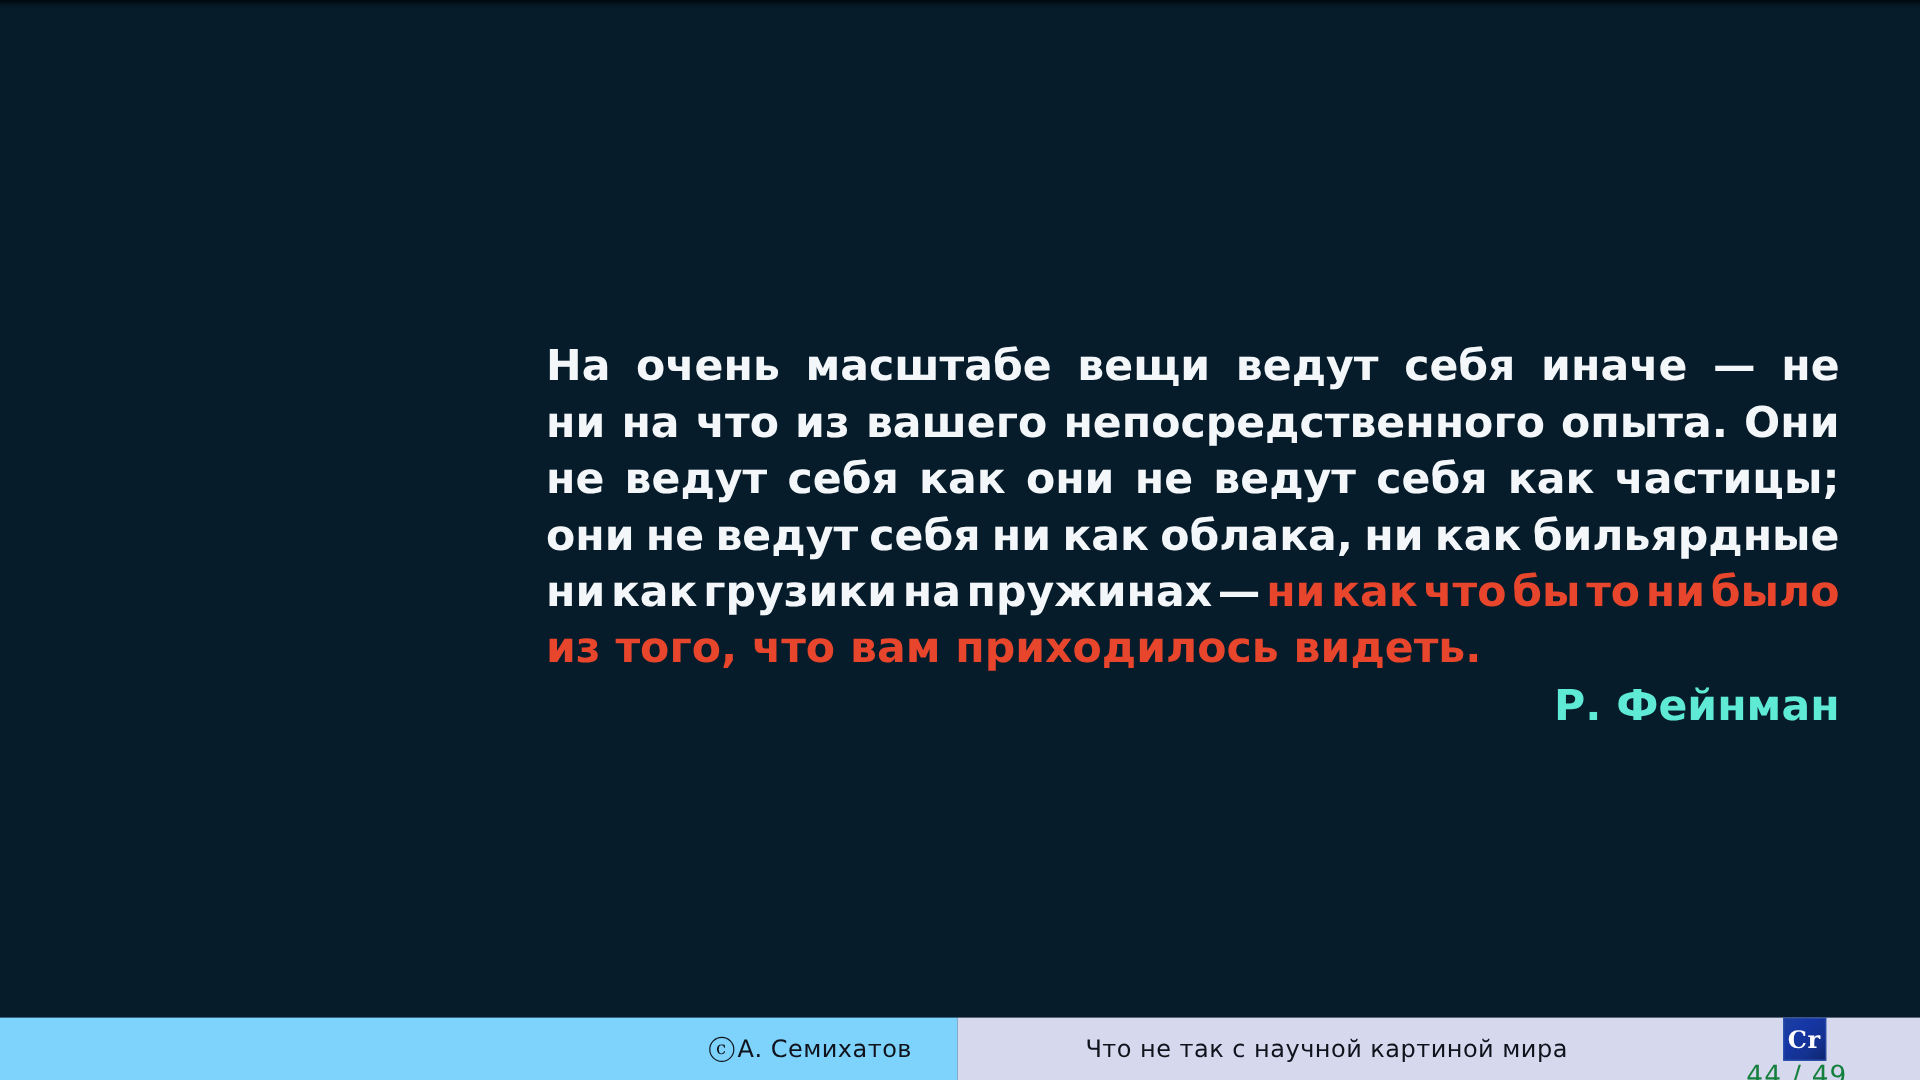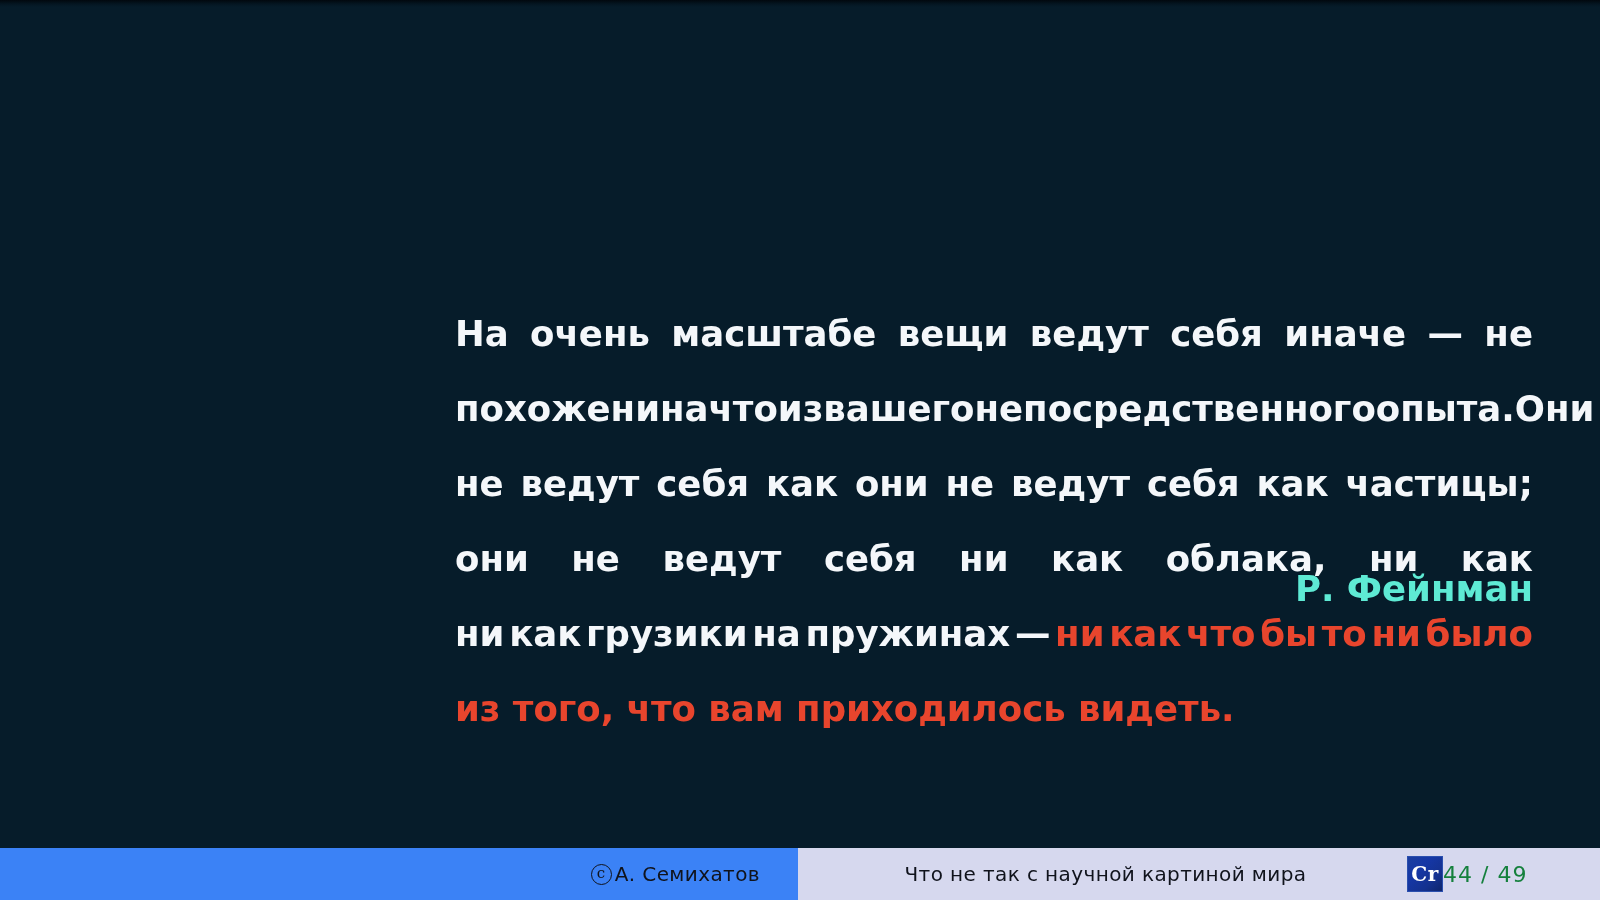--- a/index.html
+++ b/index.html
@@ -35,21 +35,20 @@
   }
   .qline {
     display: block;
     font-size: 35.5px;
     line-height: 47px;
     font-weight: 700;
     color: #f4f7fa;
     text-align: justify;
     white-space: nowrap;
     letter-spacing: 0;
-    margin-top: 28px;
   }
   
   .qline.justify {
     display: flex;
     justify-content: space-between;
     white-space: normal;
   }
   .qline.justify > span.w { white-space: pre; }
   .qline.tight {
     display: block;
@@ -82,39 +81,40 @@
   }
   .seg {
     display: flex;
     align-items: center;
     height: 100%;
     color: #10131c;
     font-size: 20px;
     letter-spacing: 0.4px;
   }
   #seg-author {
-    background: #3b82f6;
+    background: #7dd3fc;
     width: 798px;
     justify-content: flex-end;
     padding-right: 38px;
     box-sizing: border-box;
   }
   #seg-title {
     background: #d6d8ee;
     flex: 1 1 auto;
     justify-content: center;
     padding-left: 18px;
     box-sizing: border-box;
   }
   #seg-right {
     background: #d6d8ee;
     width: 205px;
     justify-content: flex-start;
     padding-left: 0;
     box-sizing: border-box;
+    flex-direction: column;
   }
   .copy-mark {
     display: inline-block;
     width: 19px;
     height: 19px;
     border: 1.6px solid #10131c;
     border-radius: 50%;
     position: relative;
     margin-right: 3px;
     vertical-align: -3px;
@@ -168,21 +168,20 @@
       <span class="w">масштабе</span>
       <span class="w">вещи</span>
       <span class="w">ведут</span>
       <span class="w">себя</span>
       <span class="w">иначе</span>
       <span class="w">—</span>
       <span class="w">не</span>
     </div>
 
     <div class="qline justify">
-      <span class="w">похоже</span>
       <span class="w">ни</span>
       <span class="w">на</span>
       <span class="w">что</span>
       <span class="w">из</span>
       <span class="w">вашего</span>
       <span class="w">непосредственного</span>
       <span class="w">опыта.</span>
       <span class="w">Они</span>
     </div>
 
@@ -202,20 +201,21 @@
     <div class="qline justify">
       <span class="w">они</span>
       <span class="w">не</span>
       <span class="w">ведут</span>
       <span class="w">себя</span>
       <span class="w">ни</span>
       <span class="w">как</span>
       <span class="w">облака,</span>
       <span class="w">ни</span>
       <span class="w">как</span>
+      <span class="w">бильярдные</span>
     </div>
 
     <div class="qline justify">
       <span class="w">ни</span>
       <span class="w">как</span>
       <span class="w">грузики</span>
       <span class="w">на</span>
       <span class="w">пружинах</span>
       <span class="w">—</span>
       <span class="w accent">ни</span>

